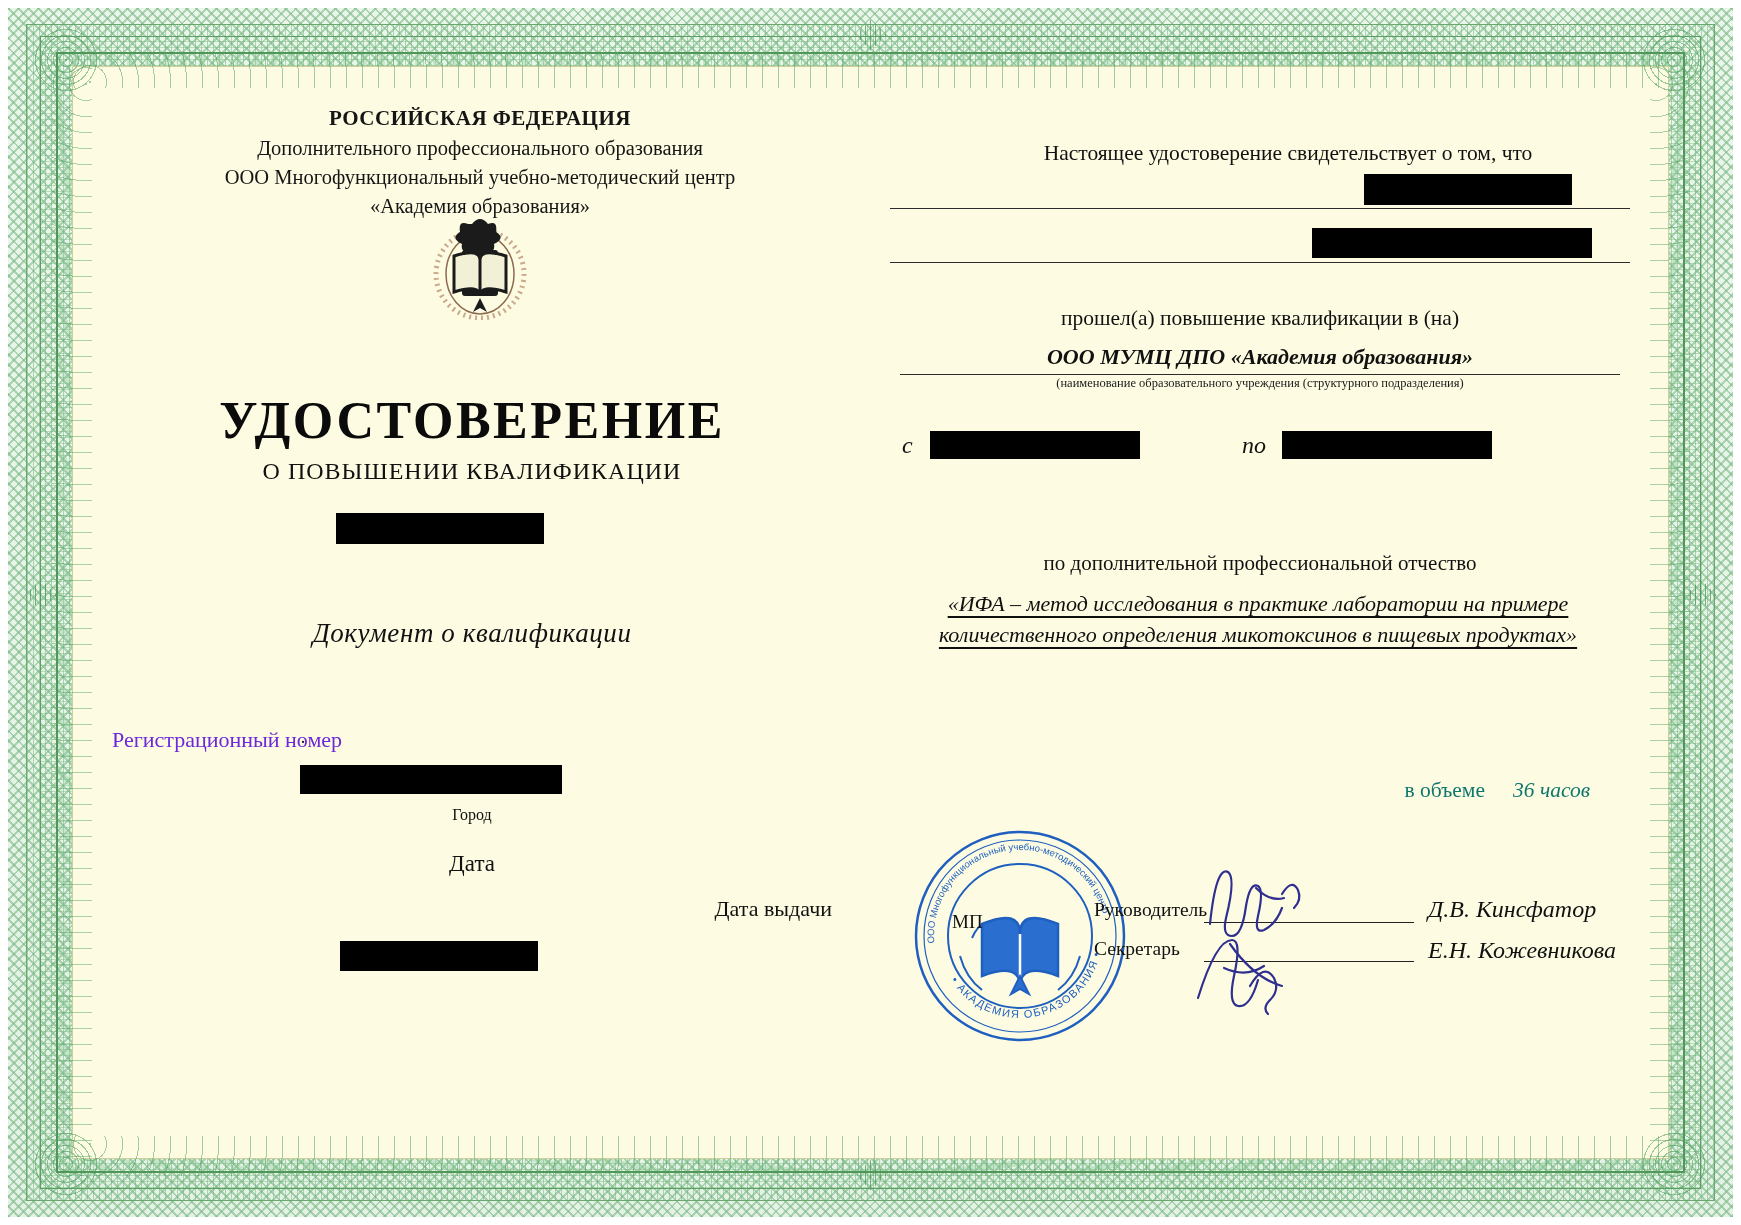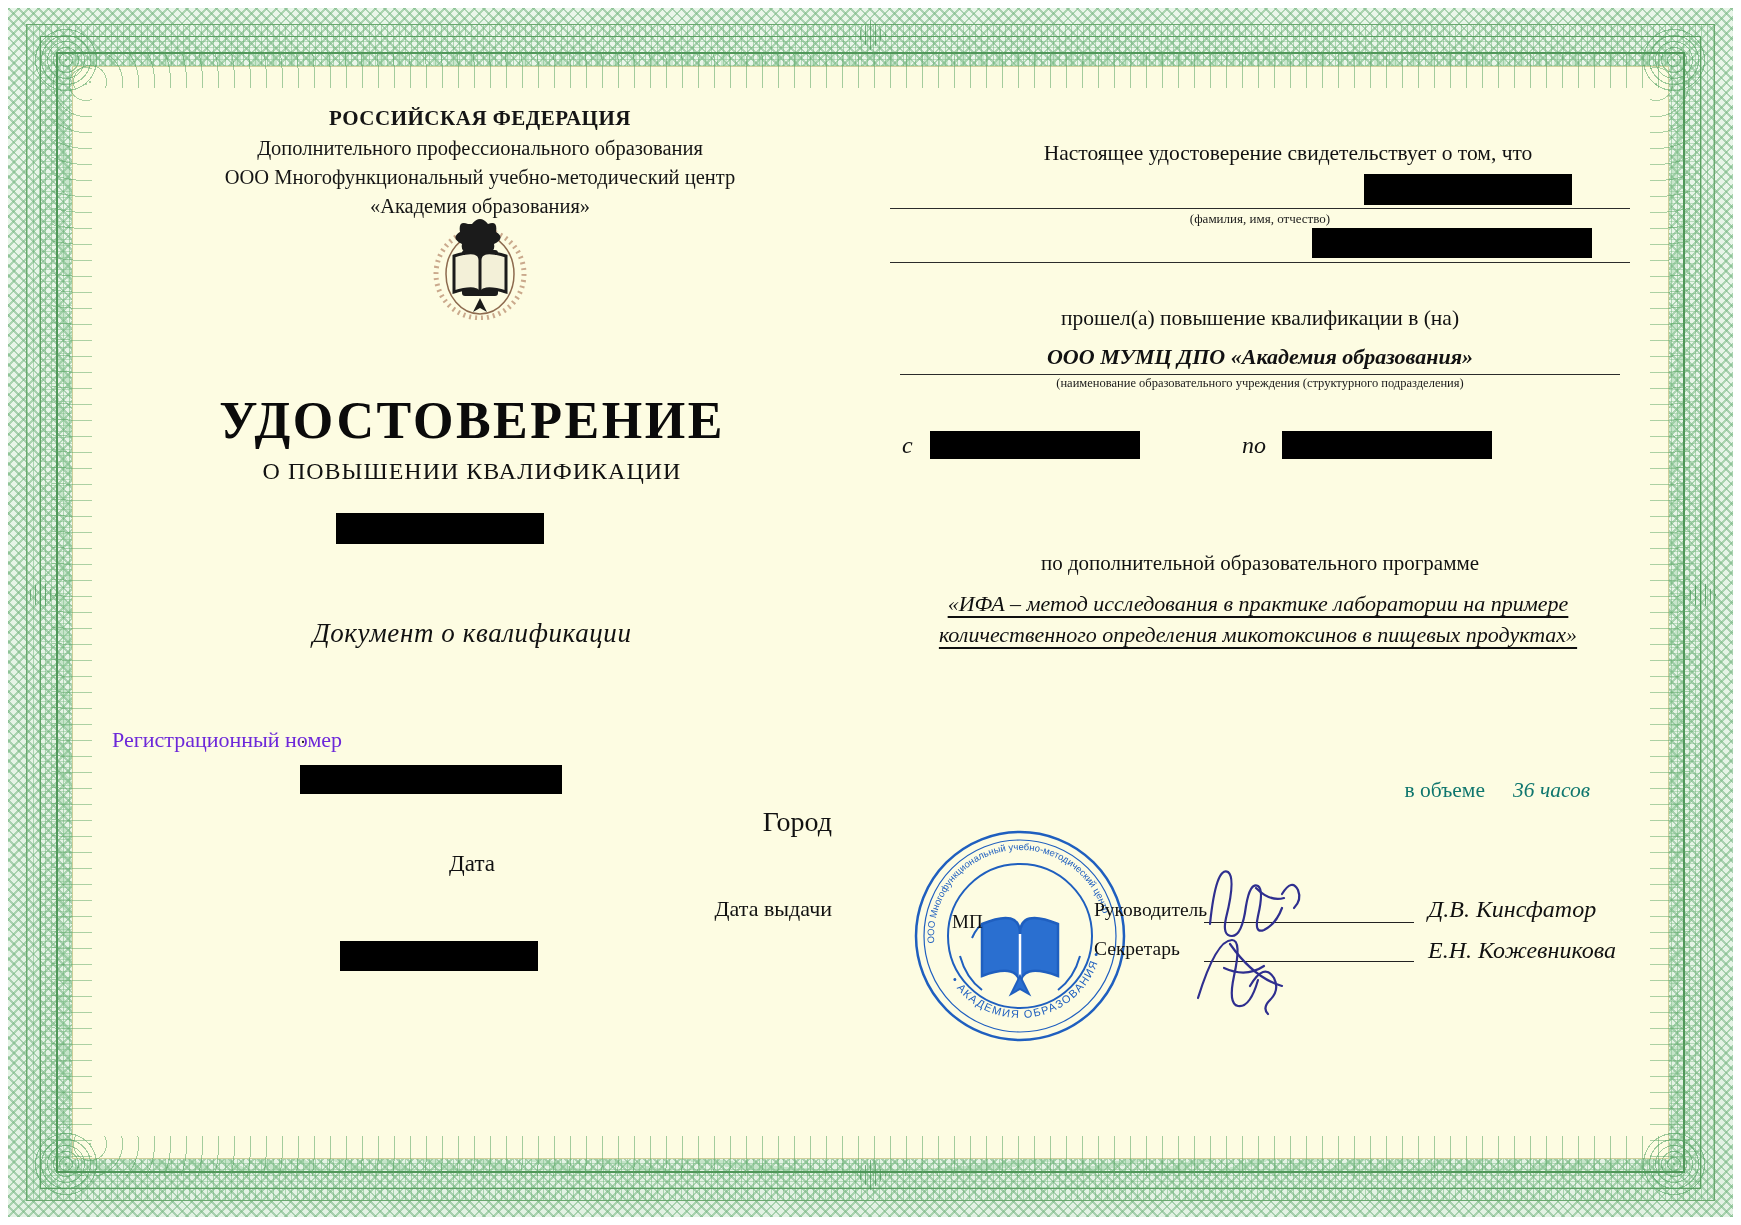--- a/index.html
+++ b/index.html
@@ -231,22 +231,22 @@
   }
   .red-regnum {
     position: absolute;
     left: 228px; top: 699px;
     width: 262px; height: 29px;
   }
   .city-label {
     position: absolute;
     left: 40px; top: 740px;
     width: 720px;
-    text-align: right;
-    font-size: 28px;
+    text-align: center;
+    font-size: 16px;
     color: #111;
   }
   .city-value {
     position: absolute;
     left: 40px; top: 785px;
     width: 720px;
     text-align: center;
     font-size: 23px;
     color: #111;
   }
@@ -495,37 +495,36 @@
       <div class="date-label">Дата выдачи</div>
       <div class="redaction red-date"></div>
     </div>
 
     <div class="right-col">
 
       <div class="r-intro">Настоящее удостоверение свидетельствует о том, что</div>
 
       <div class="redaction red-name1"></div>
       <div class="rule rule-1"></div>
-      <div class="caption-1">(фамилия, имя, отчество)</div>
 
       <div class="redaction red-name2"></div>
       <div class="rule rule-2"></div>
 
       <div class="r-passed">прошел(а) повышение квалификации в (на)</div>
 
       <div class="r-orgname">ООО МУМЦ ДПО «Академия образования»</div>
       <div class="rule rule-3"></div>
       <div class="caption-2">(наименование образовательного учреждения (структурного подразделения)</div>
 
       <div class="from-label">с</div>
       <div class="redaction red-from"></div>
       <div class="to-label">по</div>
       <div class="redaction red-to"></div>
 
-      <div class="r-prog-label">по дополнительной образовательного программе</div>
+      <div class="r-prog-label">по дополнительной профессиональной отчество</div>
       <div class="r-prog-name">«ИФА – метод исследования в практике лаборатории на примере количественного определения микотоксинов в пищевых продуктах»</div>
 
       <div class="r-volume">
         <span>в объеме</span><b>36 часов</b>
       </div>
 
       <div class="stamp">
         <svg viewBox="0 0 220 220" width="220" height="220">
           <circle cx="110" cy="110" r="104" fill="none" stroke="#1f5fbf" stroke-width="2.5"></circle>
           <circle cx="110" cy="110" r="96" fill="none" stroke="#1f5fbf" stroke-width="1.2"></circle>

